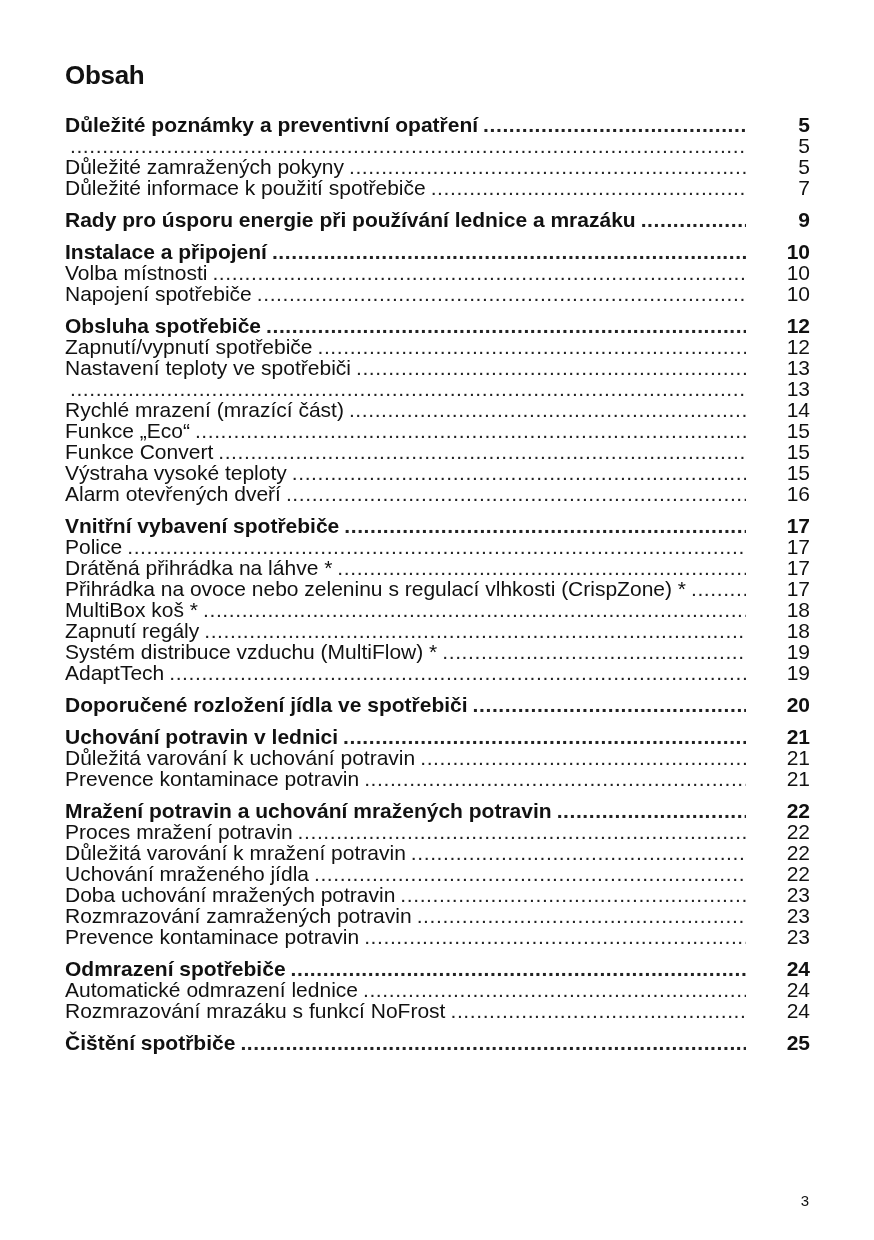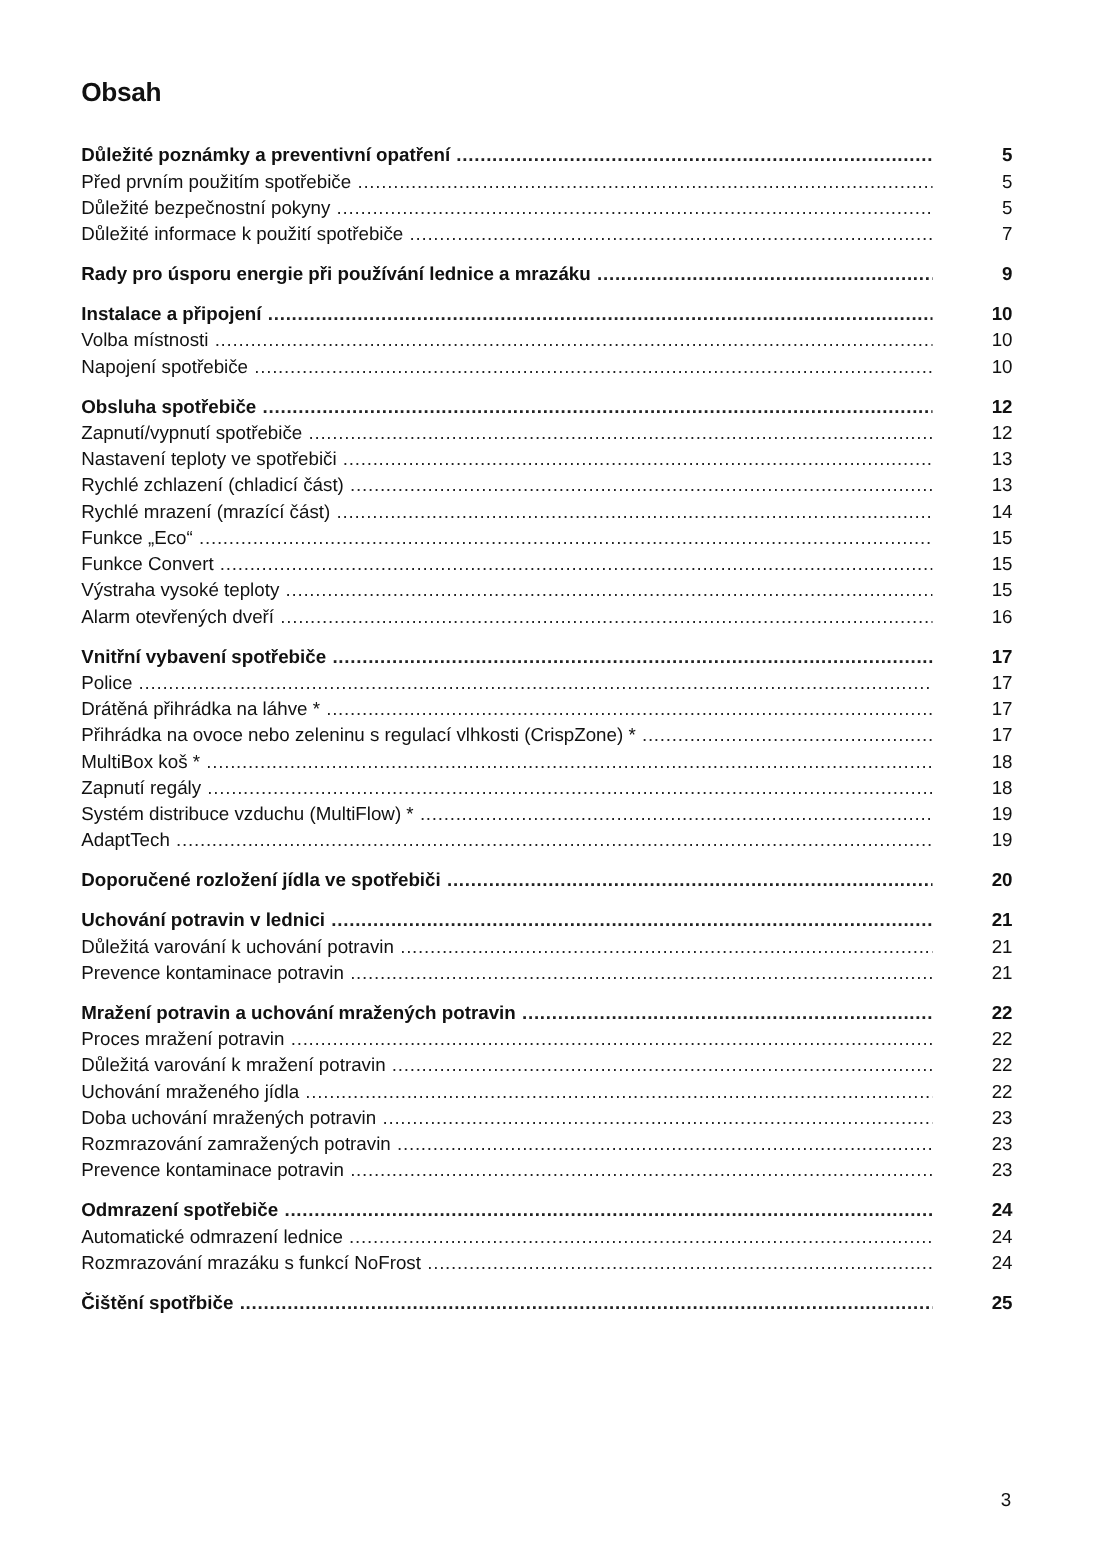--- a/index.html
+++ b/index.html
@@ -13,40 +13,40 @@
       position: relative;
       overflow: hidden;
       font-family: "Liberation Sans", sans-serif;
       color: #111111;
     }
     .title {
       position: absolute;
       left: 65px;
       top: 55px;
       margin: 0;
-      font-size: 21px;
+      font-size: 26px;
       font-weight: bold;
       letter-spacing: -0.3px;
       line-height: 40px;
     }
     .toc {
       position: absolute;
       left: 65px;
       top: 114px;
       width: 745px;
     }
     .group {
       margin-bottom: 11px;
     }
     .row {
       display: flex;
       align-items: flex-start;
       height: 21px;
       line-height: 21px;
-      font-size: 15px;
+      font-size: 21px;
       white-space: nowrap;
     }
     .row.bold {
       font-weight: bold;
     }
     .row .label {
       flex: 0 0 auto;
     }
     .row .leader {
       flex: 1 1 auto;
@@ -82,27 +82,26 @@
 
 <div class="toc" id="toc">
     <div class="group">
       <div class="row bold">
         <span class="label">Důležité poznámky a preventivní opatření</span>
         <span class="leader"></span>
         <span class="spacer"></span>
         <span class="page">5</span>
       </div>
       <div class="row">
-        <span class="label">Před prvním použitím spotřebiče</span>
         <span class="leader"></span>
         <span class="spacer"></span>
         <span class="page">5</span>
       </div>
       <div class="row">
-        <span class="label">Důležité bezpečnostní pokyny</span>
+        <span class="label">Důležité zamražených pokyny</span>
         <span class="leader"></span>
         <span class="spacer"></span>
         <span class="page">5</span>
       </div>
       <div class="row">
         <span class="label">Důležité informace k použití spotřebiče</span>
         <span class="leader"></span>
         <span class="spacer"></span>
         <span class="page">7</span>
       </div>
@@ -148,21 +147,20 @@
         <span class="spacer"></span>
         <span class="page">12</span>
       </div>
       <div class="row">
         <span class="label">Nastavení teploty ve spotřebiči</span>
         <span class="leader"></span>
         <span class="spacer"></span>
         <span class="page">13</span>
       </div>
       <div class="row">
-        <span class="label">Rychlé zchlazení (chladicí část)</span>
         <span class="leader"></span>
         <span class="spacer"></span>
         <span class="page">13</span>
       </div>
       <div class="row">
         <span class="label">Rychlé mrazení (mrazící část)</span>
         <span class="leader"></span>
         <span class="spacer"></span>
         <span class="page">14</span>
       </div>

